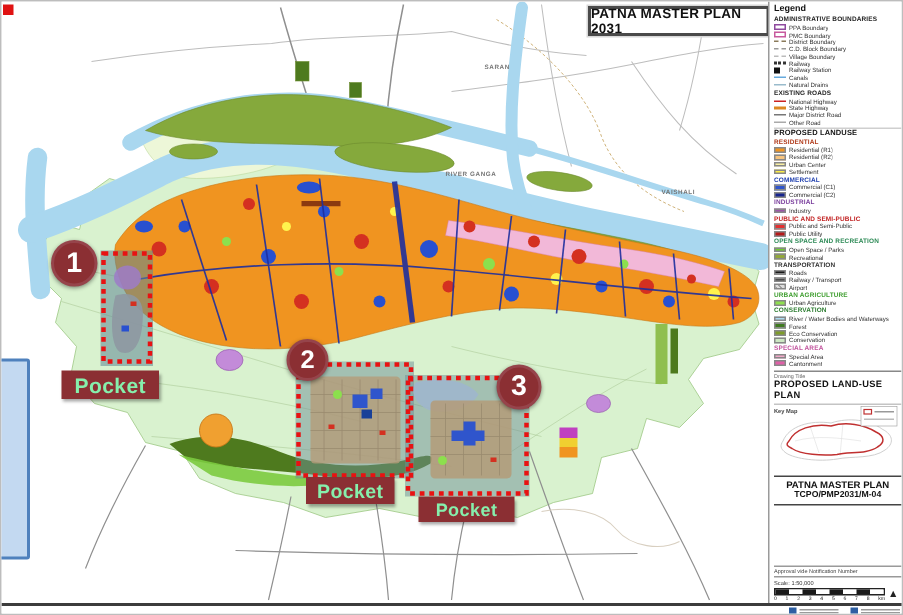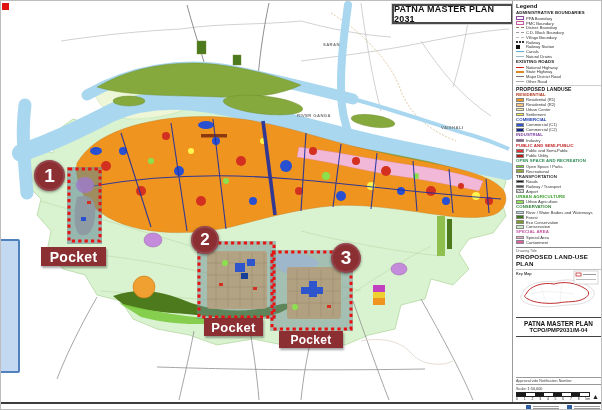--- a/index.html
+++ b/index.html
@@ -12,21 +12,21 @@
     background:#fff;border:2px solid #4a4a4a;display:flex;align-items:center;
     justify-content:center;font-weight:bold;font-size:9px;color:#111;
     letter-spacing:.2px;box-shadow:0 0 0 1px #d8d8d8;}
   
   .map-label{position:absolute;font-size:4.2px;color:#757575;font-weight:bold;
     letter-spacing:.4px;white-space:nowrap;}
   
   .pk-circle{position:absolute;border-radius:50%;background:#7E2B33;color:#fff;
     font-weight:bold;display:flex;align-items:center;justify-content:center;
     border:2px solid #96444b;box-shadow:0 1px 3px rgba(0,0,0,.45);box-sizing:border-box;}
-  .pk-label{position:absolute;background:#8B2F33;color:#ffffff;font-weight:bold;
+  .pk-label{position:absolute;background:#8B2F33;color:#86efac;font-weight:bold;
     display:flex;align-items:center;justify-content:center;
     box-shadow:1px 2px 2px rgba(0,0,0,.35);letter-spacing:.3px;}
   
   .blue-box{position:absolute;left:-5px;top:238px;width:20px;height:130px;
     background:#C3D9F1;border:2px solid #4F81BD;border-radius:2px;}
   .red-dot{position:absolute;left:1px;top:2px;width:7px;height:7px;background:#E01212;}
   
   .legend{position:absolute;left:511px;top:0;width:91px;height:401px;background:#fff;
     border-left:1px solid #9a9a9a;box-sizing:border-box;padding:2px 2px 1px 3px;
     display:flex;flex-direction:column;}

